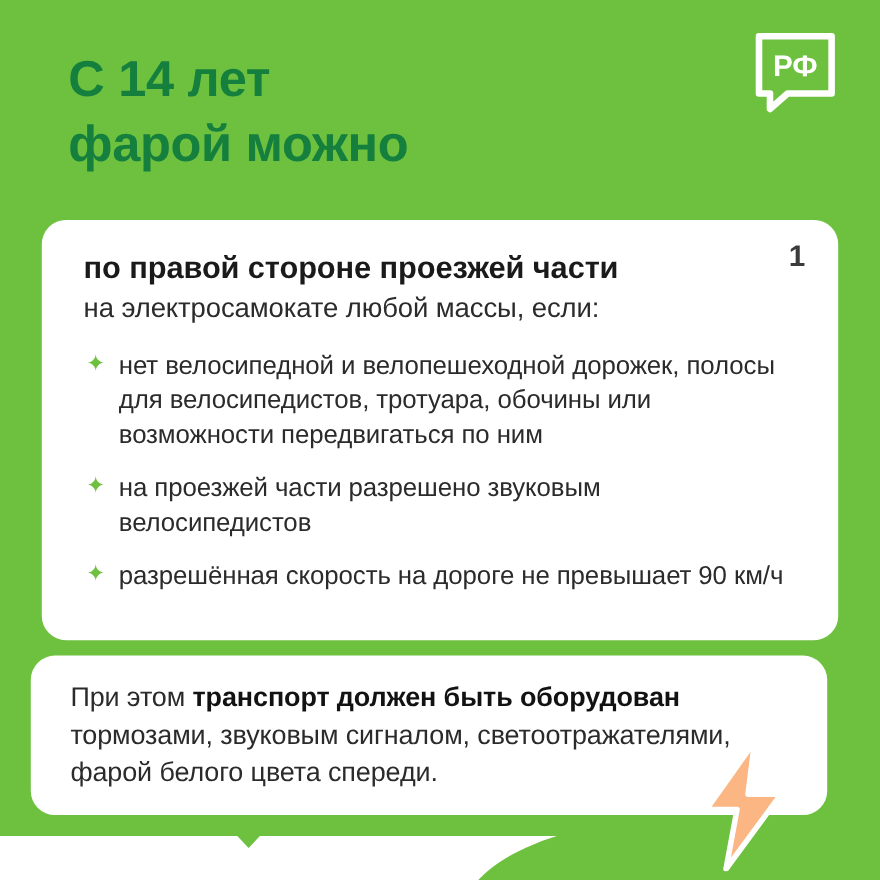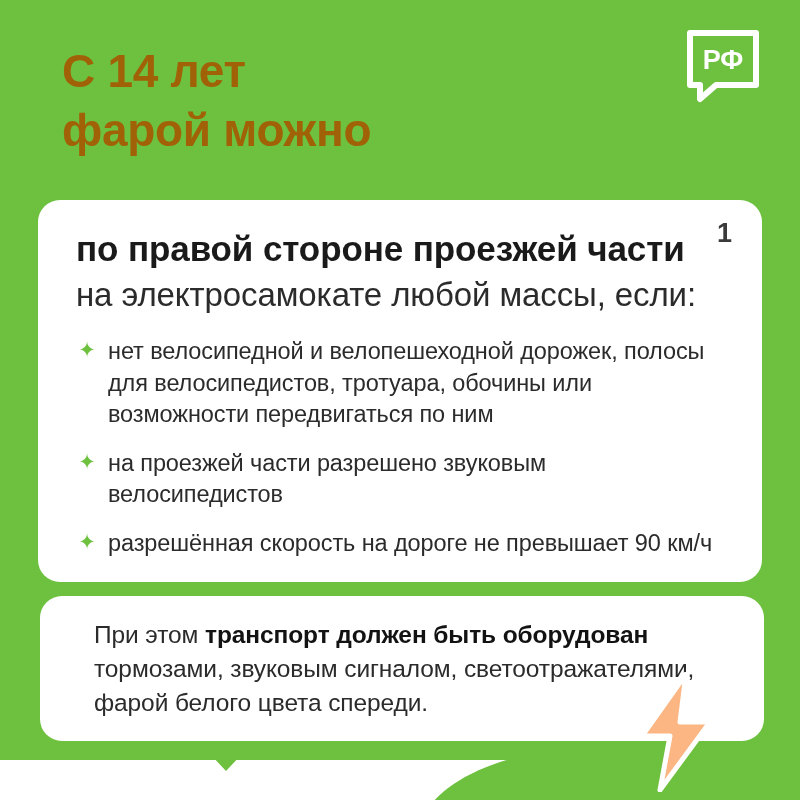--- a/index.html
+++ b/index.html
@@ -58,21 +58,21 @@
     width: 74px;
     height: 74px;
   }
   .logo svg { display: block; }
 
   .headline {
     position: absolute;
     left: 62px;
     top: 42px;
     width: 560px;
-    color: #a16207;
+    color: #15803d;
     font-size: 46px;
     font-weight: bold;
     line-height: 1.28;
     letter-spacing: -0.3px;
   }
   .headline .line { display: block; }
 
   .card {
     position: absolute;
     background: #ffffff;
@@ -89,29 +89,29 @@
   .badge {
     position: absolute;
     right: 30px;
     top: 18px;
     color: #3b3b3b;
     font-size: 27px;
     font-weight: bold;
   }
   .card-title {
     color: #1a1a1a;
-    font-size: 35px;
+    font-size: 28px;
     font-weight: bold;
     line-height: 1.3;
     margin: 0 0 2px 0;
     letter-spacing: -0.1px;
   }
   .card-subtitle {
     color: #2b2b2b;
-    font-size: 33px;
+    font-size: 25px;
     font-weight: normal;
     line-height: 1.3;
     margin: 0 0 20px 0;
     letter-spacing: -0.1px;
   }
   ul.bullets {
     list-style: none;
     margin: 0;
     padding: 0;
   }
@@ -131,25 +131,25 @@
     top: 3px;
     width: 22px;
     height: 22px;
     color: #6ec13f;
     font-size: 21px;
     line-height: 22px;
     text-align: center;
   }
 
   .card-note {
-    left: 40px;
+    left: 28px;
     top: 596px;
     width: 724px;
     height: 145px;
-    padding: 22px 40px 20px 54px;
+    padding: 22px 40px 20px 36px;
   }
   .note-text {
     color: #2b2b2b;
     font-size: 24.5px;
     line-height: 1.38;
     letter-spacing: -0.1px;
     margin: 0;
   }
   .note-text b { color: #121212; font-weight: bold; }
 

